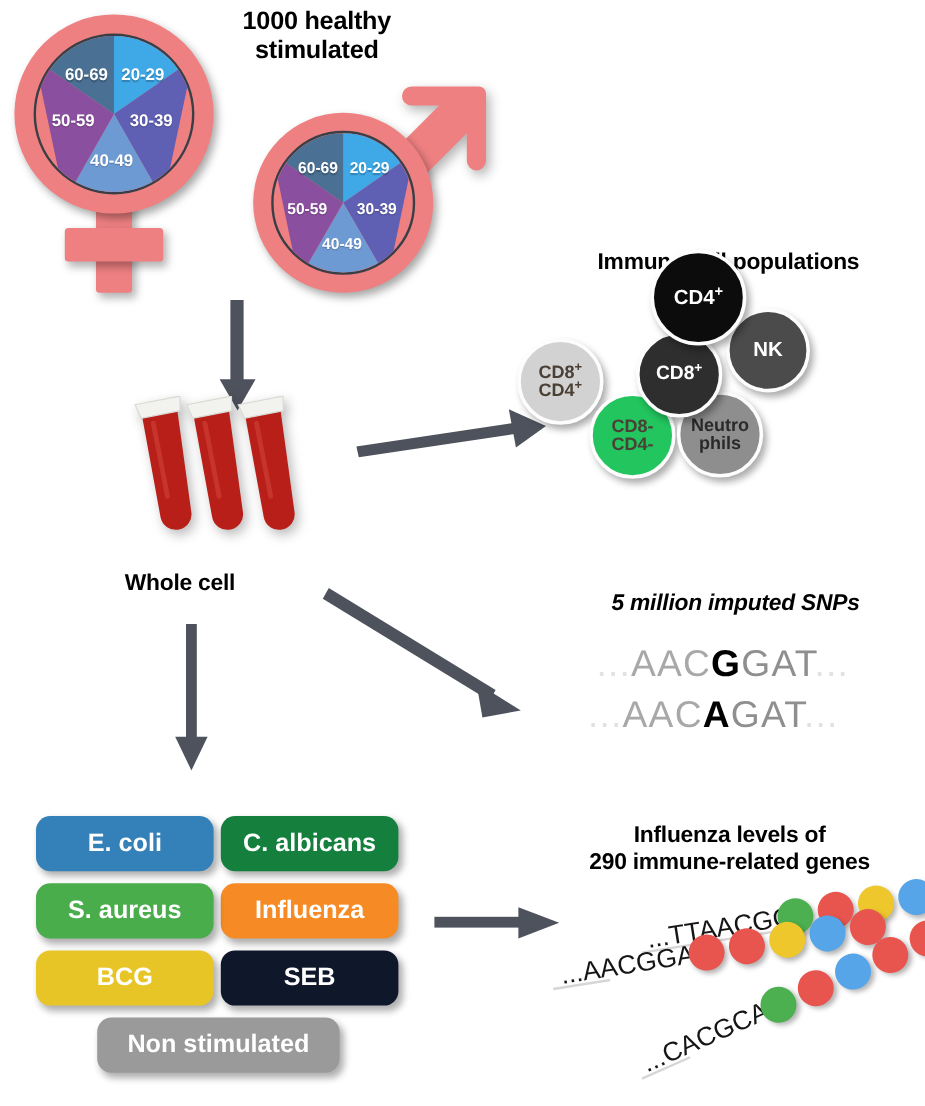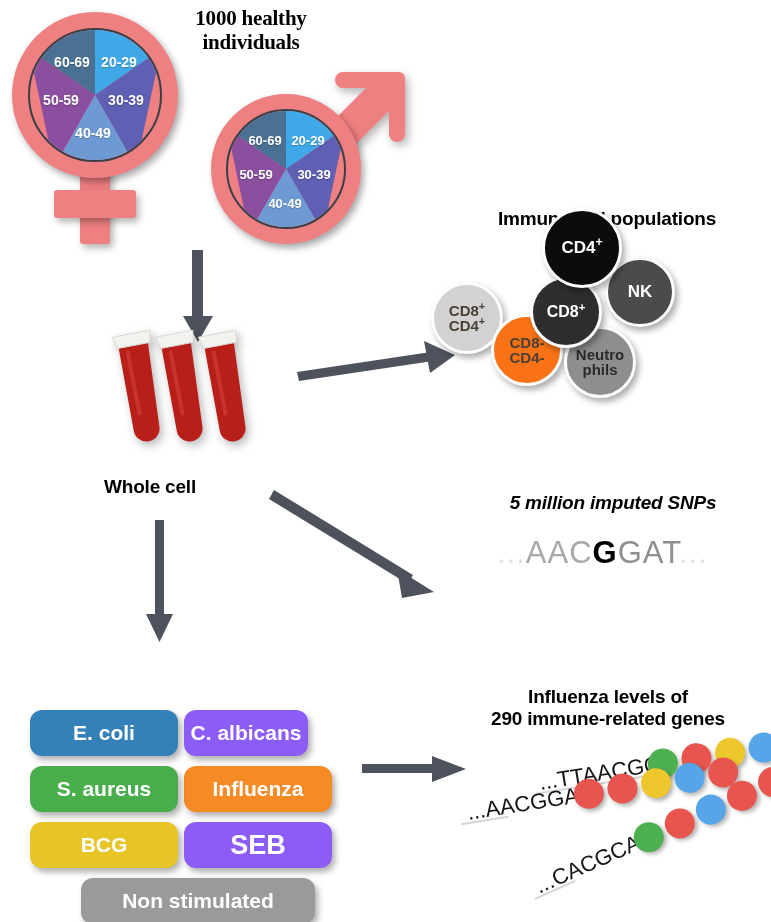--- a/index.html
+++ b/index.html
@@ -40,38 +40,38 @@
   .cell sup{font-size:.72em;vertical-align:super;line-height:0;}
   .snp-dim3{color:#e2e2e2;}
   .snp-dim1{color:#a8a8a8;}
   .snp-mid{color:#8f8f8f;}
   .snp-bold{color:#000;font-weight:bold;}
   .blurry{filter:blur(.5px);}
 
   
   .stim{position:absolute;border-radius:12px;color:#fff;font-weight:bold;
         display:flex;align-items:center;justify-content:center;
-        box-shadow:3px 4px 6px rgba(0,0,0,.32);box-sizing:border-box;margin-top:30px;}
+        box-shadow:3px 4px 6px rgba(0,0,0,.32);box-sizing:border-box;}
 
   
   .strand{position:absolute;transform-origin:0 50%;}
   .strand .seq{position:absolute;white-space:nowrap;color:#151515;
                font-family:"Liberation Sans","DejaVu Sans",sans-serif;}
   .strand .rule{position:absolute;height:2px;background:#d6d6d6;}
   .bead{position:absolute;border-radius:50%;
         box-shadow:2px 3px 4px rgba(0,0,0,.3);}
 </style>
 </head>
 <body>
 
 <div class="stage">
 
-  <div class="abs hdr" style="left:161px;top:6px;width:180px;font-size:21px;font-family:Liberation Serif, serif;">
+  <div class="abs hdr" style="left:174px;top:6px;width:180px;font-size:21px;">
     <div>1000 healthy</div>
-    <div>individuals</div>
+    <div>stimulated</div>
   </div>
 
   <div class="sym" style="left:8px;top:8px;width:190px;height:245px;">
 
     <div class="fbar" style="left:72px;top:140px;width:30px;height:96px;"></div>
 
     <div class="fbar" style="left:46px;top:182px;width:82px;height:28px;"></div>
 
     <div class="ring" style="left:4px;top:4px;width:166px;height:166px;"></div>
 
@@ -173,21 +173,21 @@
 
   <div class="abs hdr" style="left:452px;top:208px;width:310px;font-size:19px;">Immune cell populations</div>
 
   <div class="abs" style="left:0;top:0;width:771px;height:922px;">
 
     <div class="cell" style="left:431px;top:282px;width:72px;height:72px;background:#d2d2d2;color:#4a4036;font-size:15px;flex-direction:column;">
       <span>CD8<sup>+</sup></span>
       <span>CD4<sup>+</sup></span>
     </div>
 
-    <div class="cell" style="left:491px;top:314px;width:72px;height:72px;background:#f97316;color:#4a4036;font-size:15px;flex-direction:column;">
+    <div class="cell" style="left:491px;top:327px;width:72px;height:72px;background:#22c55e;color:#4a4036;font-size:15px;flex-direction:column;">
       <span>CD8-</span>
       <span>CD4-</span>
     </div>
 
 
     <div class="cell" style="left:605px;top:257px;width:70px;height:70px;background:#4b4b4b;color:#ffffff;font-size:17px;">
       <span>NK</span>
     </div>
 
     <div class="cell" style="left:564px;top:326px;width:72px;height:72px;background:#8e8e8e;color:#2a2a2a;font-size:15px;flex-direction:column;">
@@ -204,43 +204,46 @@
       <span>CD4<sup>+</sup></span>
     </div>
   </div>
 
   <div class="abs hdr" style="left:468px;top:492px;width:290px;font-size:19px;font-style:italic;">5 million imputed SNPs</div>
 
   <div class="abs blurry" style="left:497px;top:535px;width:250px;font-size:31px;letter-spacing:1px;white-space:nowrap;">
     <span class="snp-dim3">...</span><span class="snp-dim1">AAC</span><span class="snp-bold">G</span><span class="snp-mid">GAT</span><span class="snp-dim3">...</span>
   </div>
 
+  <div class="abs blurry" style="left:490px;top:578px;width:250px;font-size:31px;letter-spacing:1px;white-space:nowrap;">
+    <span class="snp-dim3">...</span><span class="snp-dim1">AAC</span><span class="snp-bold">A</span><span class="snp-mid">GAT</span><span class="snp-dim3">...</span>
+  </div>
 
   <div class="stim" style="left:30px;top:680px;width:148px;height:46px;background:#3480b8;font-size:21px;">
     <span>E. coli</span>
   </div>
-  <div class="stim" style="left:184px;top:680px;width:124px;height:46px;background:#8b5cf6;font-size:21px;">
+  <div class="stim" style="left:184px;top:680px;width:148px;height:46px;background:#15803d;font-size:21px;">
     <span>C. albicans</span>
   </div>
 
   <div class="stim" style="left:184px;top:736px;width:148px;height:46px;background:#f68b26;font-size:21px;">
     <span>Influenza</span>
   </div>
   <div class="stim" style="left:30px;top:736px;width:148px;height:46px;background:#49ad4c;font-size:21px;">
     <span>S. aureus</span>
   </div>
 
   <div class="stim" style="left:30px;top:792px;width:148px;height:46px;background:#e8c527;font-size:21px;text-align:center;">
     <span>BCG</span>
   </div>
-  <div class="stim" style="left:184px;top:792px;width:148px;height:46px;background:#8b5cf6;font-size:27px;">
+  <div class="stim" style="left:184px;top:792px;width:148px;height:46px;background:#0f172a;font-size:21px;">
     <span>SEB</span>
   </div>
 
-  <div class="stim" style="left:81px;top:848px;width:234px;height:46px;background:#9a9a9a;font-size:21px;">
+  <div class="stim" style="left:81px;top:848px;width:202px;height:46px;background:#9a9a9a;font-size:21px;">
     <span>Non stimulated</span>
   </div>
 
   <div class="abs arrow" style="left:362px;top:752px;">
     <svg width="110" height="40" viewBox="0 0 110 40">
       <rect x="0" y="12" width="76" height="9" fill="#4d525c"></rect>
       <path d="M70 4 L104 17 L70 30 Z" fill="#4d525c"></path>
     </svg>
   </div>
 

